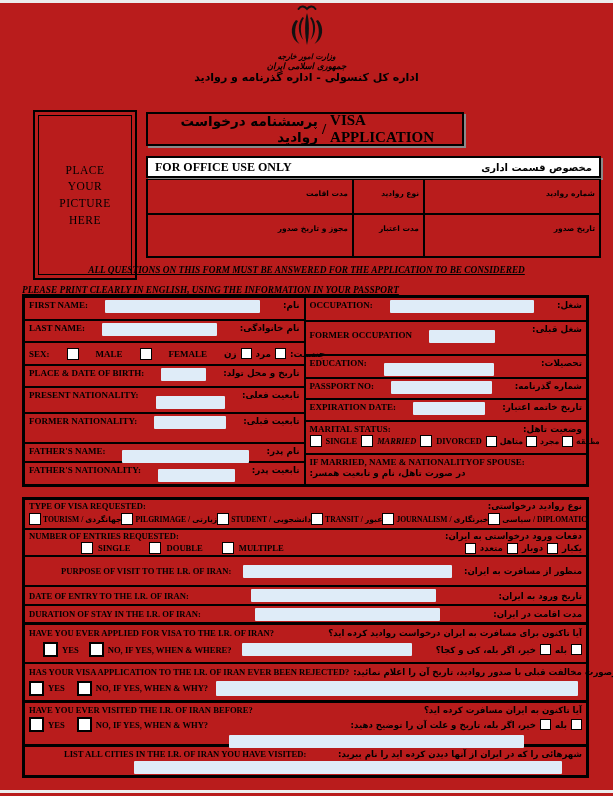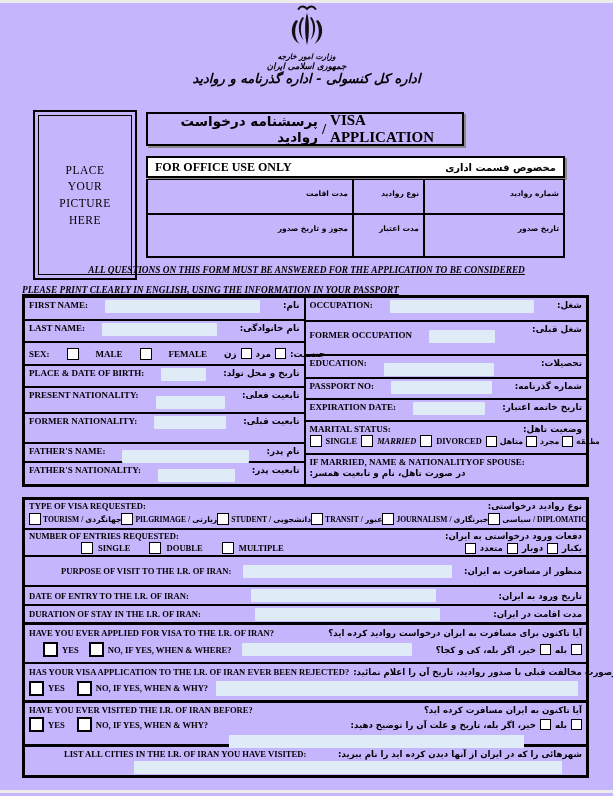--- a/index.html
+++ b/index.html
@@ -1,37 +1,37 @@
 <!DOCTYPE html>
 <html><head>
 <meta charset="utf-8">
 <style>
   html,body{margin:0;padding:0;background:#fff;}
-  .page{position:relative;width:613px;height:796px;background:#c4b5fd;overflow:hidden;
+  .page{position:relative;width:613px;height:796px;background:#b91c1c;overflow:hidden;
         font-family:"Liberation Serif",serif;color:#000;}
   .strip{position:absolute;left:0;width:613px;height:3px;background:#ececec;}
   .fa{font-family:"DejaVu Sans",sans-serif;direction:rtl;unicode-bidi:isolate;font-weight:bold;}
   .en{font-family:"Liberation Serif",serif;font-weight:bold;}
   
   .hdr{position:absolute;top:5px;left:0;width:613px;text-align:center;}
   .emblem{display:block;margin:0 auto 1px auto;}
   .h1{font-size:7.5px;font-style:italic;}
   .h2{font-size:8.5px;font-style:italic;}
-  .h3{font-size:13px;font-style:italic;}
+  .h3{font-size:11px;}
   
   .photo{position:absolute;left:33px;top:110px;width:104px;height:170px;border:2px solid #000;padding:3px;box-sizing:border-box;}
   .photo-in{width:100%;height:100%;border:1px solid #000;box-sizing:border-box;display:flex;flex-direction:column;
             align-items:center;justify-content:center;font-size:11.5px;letter-spacing:.5px;line-height:1.45;}
   
   .titlebox{position:absolute;left:146px;top:112px;width:314px;height:30px;border:2px solid #000;
             box-shadow:2px 2px 0 #8a8a8a;display:flex;align-items:center;justify-content:center;gap:4px;
             font-weight:bold;font-size:15px;}
   .titlebox .fa{font-size:13.5px;}
   
-  .office{position:absolute;left:146px;top:156px;width:419px;}
+  .office{position:absolute;left:146px;top:156px;width:455px;}
   .office-hdr{height:22px;border:2px solid #000;box-shadow:2px 2px 0 #8a8a8a;box-sizing:border-box;
               display:flex;justify-content:space-between;align-items:center;padding:0 7px;background:#fff;}
   .office-hdr .en{font-size:12px;}
   .office-hdr .fa{font-size:10px;}
   .office-tbl{border:2px solid #000;border-top-width:1px;box-sizing:border-box;margin-top:1px;}
   .office-row{display:flex;}
   .office-row:first-child{border-bottom:2px solid #000;}
   .office-cell{box-sizing:border-box;padding:2px 4px;text-align:right;}
   .office-cell .fa{font-size:7.5px;}
   .oc1{width:204px;}

